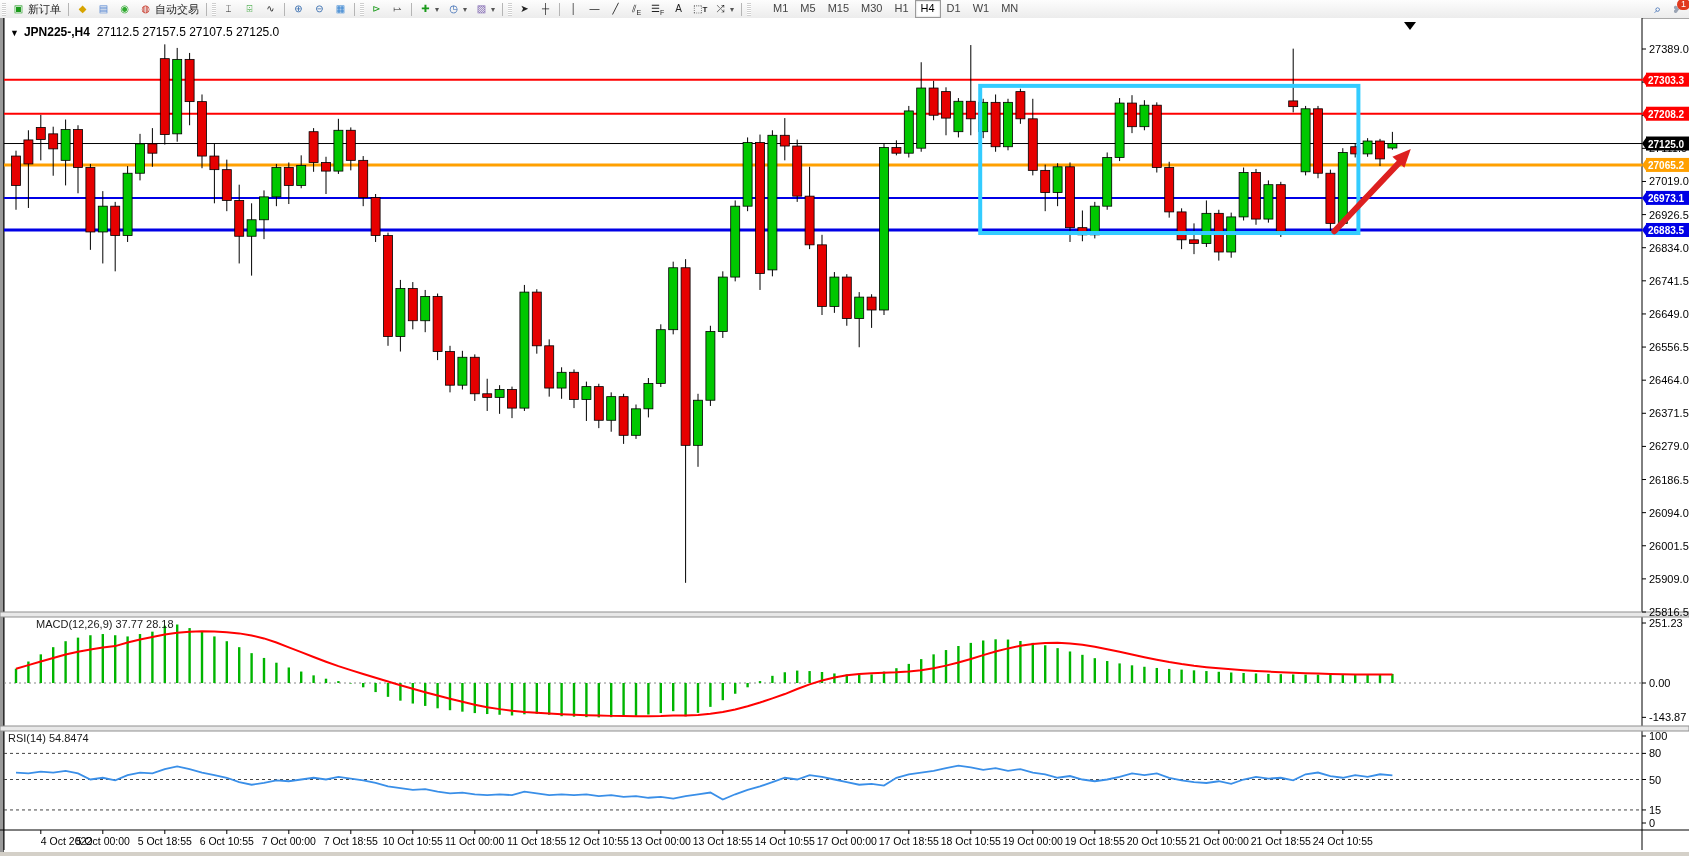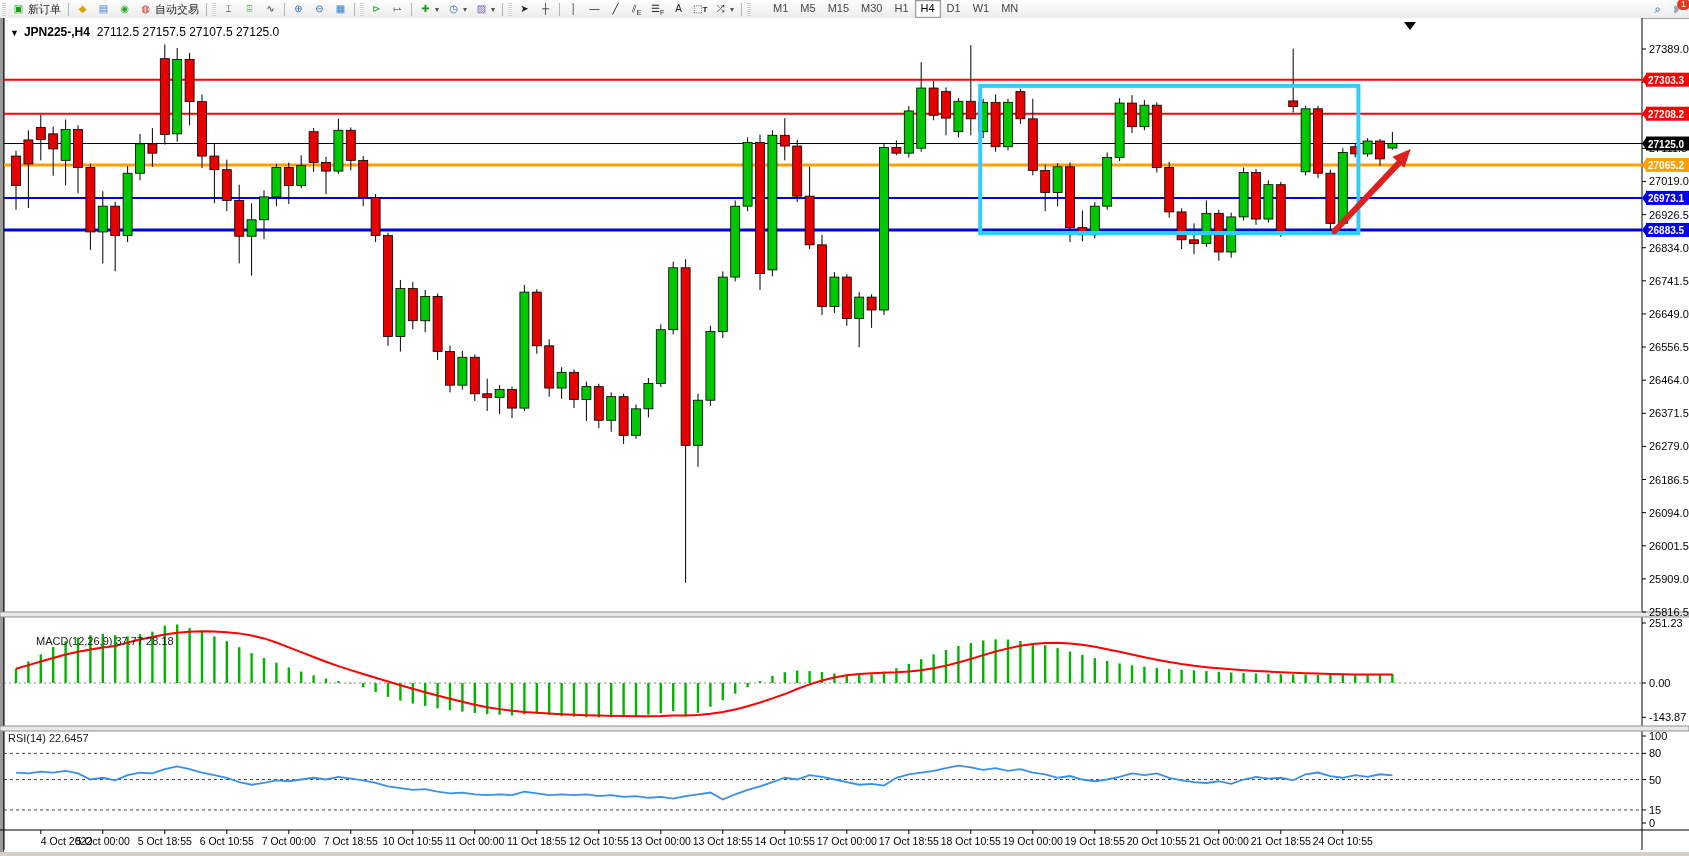--- a/index.html
+++ b/index.html
@@ -152,22 +152,22 @@
   </div>
 
   <div id="chartwin">
     <div class="wframe"></div>
 
     <div id="charttitle">
       <span class="tri">▼</span><b>JPN225-,H4</b>&nbsp;
       <span>27112.5 27157.5 27107.5 27125.0</span>
     </div>
 
-    <div class="panelabel" style="top:617px;padding-left:28px;">MACD(12,26,9) 37.77 28.18</div>
-    <div class="panelabel" style="top:714px;">RSI(14) 22.6457</div>
+    <div class="panelabel" style="top:600px;padding-left:28px;">MACD(12,26,9) 37.77 28.18</div>
+    <div class="panelabel" style="top:714px;">RSI(14) 54.8474</div>
 
     <svg id="cv" width="1689" height="838" viewBox="0 0 1689 838">
         <rect x="4" y="0" width="1638" height="838" fill="#fff"></rect>
         <line x1="4" y1="0" x2="4" y2="832" stroke="#000" stroke-width="1"></line>
         <line x1="1642" y1="0" x2="1642" y2="832" stroke="#000" stroke-width="1"></line>
         <g>
           <line x1="4" y1="61.6830524642292" x2="1642" y2="61.6830524642292" stroke="#FF0000" stroke-width="2"></line>
           <line x1="4" y1="95.73157392686778" x2="1642" y2="95.73157392686778" stroke="#FF0000" stroke-width="2"></line>
           <line x1="4" y1="125.5195548489666" x2="1642" y2="125.5195548489666" stroke="#000000" stroke-width="1"></line>
           <line x1="4" y1="146.92966613672468" x2="1642" y2="146.92966613672468" stroke="#FFA000" stroke-width="3"></line>

